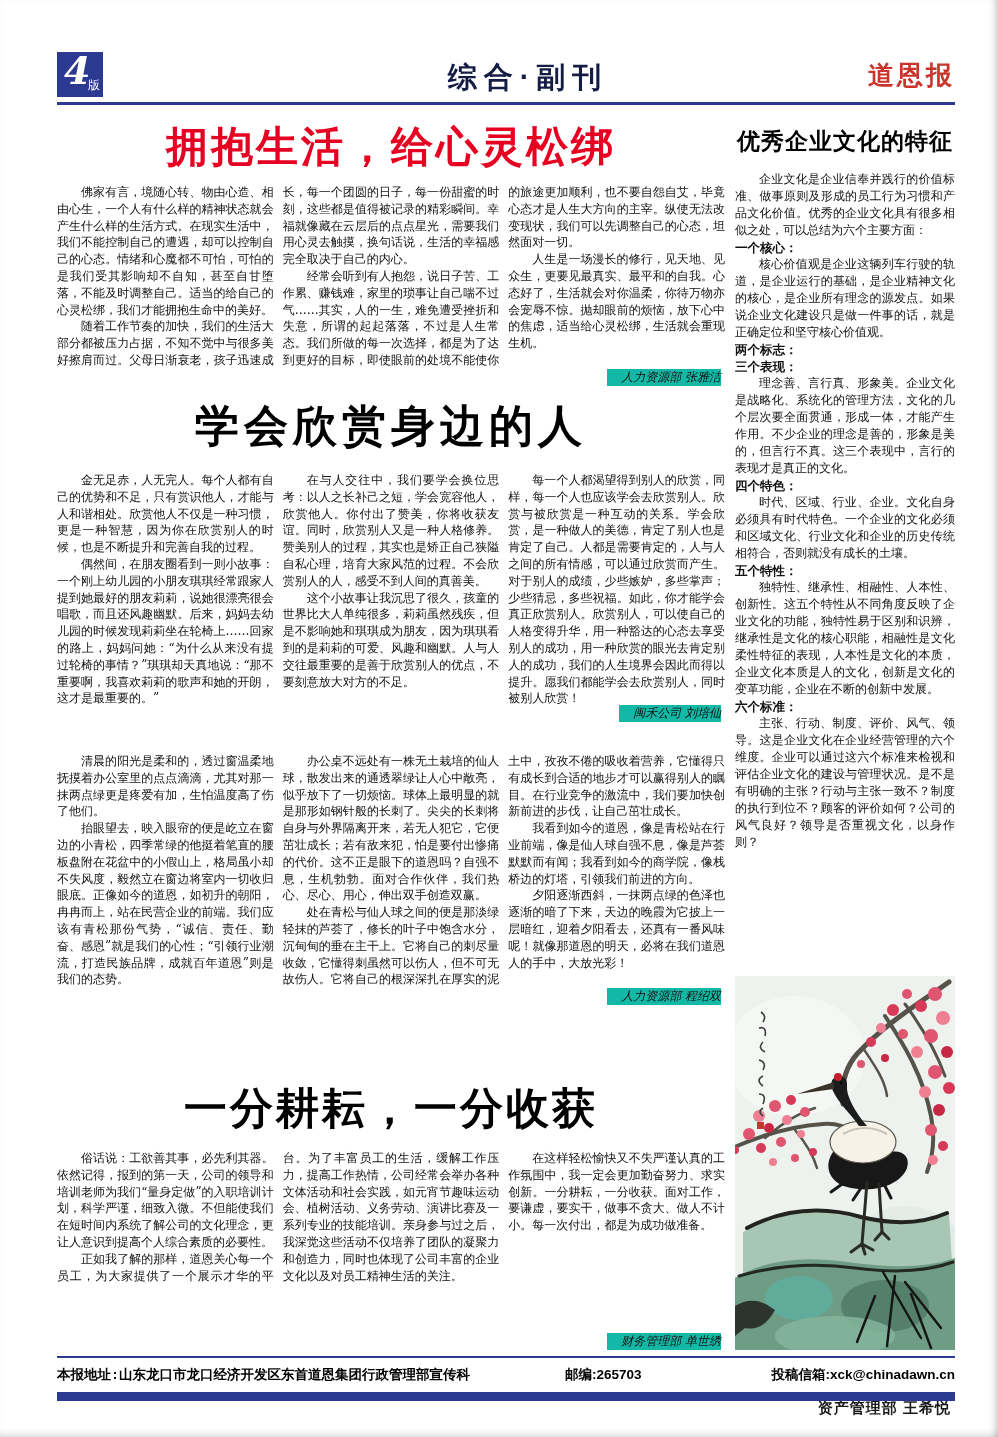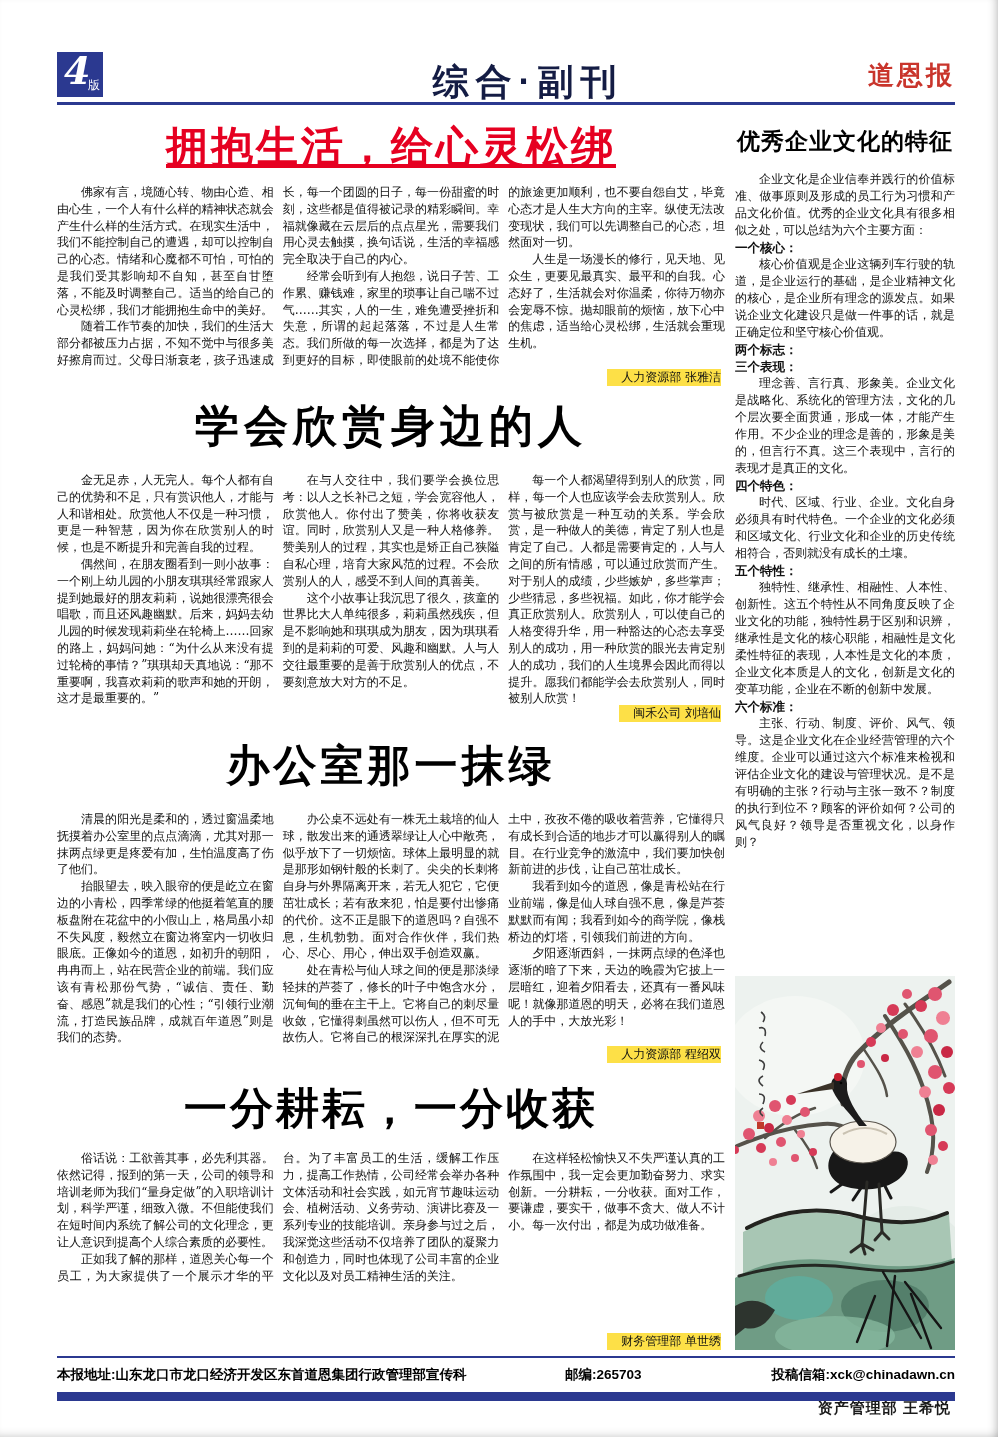--- a/index.html
+++ b/index.html
@@ -8,34 +8,34 @@
     font-family:"DejaVu Serif","Liberation Serif",serif;color:#111;
   }
   .page{position:absolute;inset:0;background:#fff;
     box-shadow:inset -8px 0 10px -7px rgba(0,0,0,.28), inset 0 -8px 10px -7px rgba(0,0,0,.18);}
   
   .header{position:absolute;left:57px;top:50px;width:898px;height:50px;}
   .pagenum{position:absolute;left:0;top:2px;width:46px;height:45px;background:#2b3990;color:#fff;}
   .pagenum .num{position:absolute;left:7px;top:-4px;font-size:38px;font-style:italic;font-weight:bold;
     font-family:"DejaVu Serif",serif;}
   .pagenum .ban{position:absolute;right:3px;bottom:3px;font-size:12px;font-family:"Liberation Sans",sans-serif;}
-  .section-title{position:absolute;left:0;right:0;top:8px;text-align:center;font-size:36px;font-weight:bold;
+  .section-title{position:absolute;left:0;right:0;top:8px;text-align:center;font-size:29px;font-weight:bold;
     letter-spacing:7px;color:#141c44;font-family:"Liberation Sans",sans-serif;padding-left:44px;}
   .masthead{position:absolute;right:0;top:8px;font-size:26px;font-weight:bold;color:#c9352c;
     letter-spacing:3px;font-family:"DejaVu Serif",serif;}
   .header-rule{position:absolute;left:57px;top:102px;width:898px;height:3px;background:#2b3990;}
   
   .article{position:absolute;left:57px;width:668px;}
   .headline{margin:0;text-align:center;font-family:"Liberation Sans",sans-serif;font-weight:900;
     color:#000;letter-spacing:3px;}
-  .headline.red{color:#e60021;text-decoration:underline;}
+  .headline.red{color:#e60021;}
   .article-body{position:relative;column-count:3;column-gap:9px;text-align:justify;
     font-size:12px;line-height:16.8px;overflow:hidden;}
   .article-body p{margin:0;text-indent:2em;}
-  .byline{position:absolute;right:4px;bottom:0;background:#fde047;padding-left:14px;font-size:12px;}
+  .byline{position:absolute;right:4px;bottom:0;background:#14b8a6;padding-left:14px;font-size:12px;font-style:italic;}
   .art1{top:118px;} .art1 .headline{font-size:42px;height:58px;line-height:58px;}
   .art1 .article-body{margin-top:8px;height:202px;}
   .art2{top:396px;} .art2 .headline{font-size:44px;height:60px;line-height:60px;letter-spacing:5px;}
   .art2 .article-body{margin-top:16px;height:250px;}
   .art3{top:736px;} .art3 .headline{font-size:43px;height:58px;line-height:58px;letter-spacing:4px;}
   .art3 .article-body{margin-top:17px;height:252px;}
   .art4{top:1080px;} .art4 .headline{font-size:43px;height:56px;line-height:56px;letter-spacing:3px;}
   .art4 .article-body{margin-top:14px;height:200px;}
   
   .side{position:absolute;left:735px;top:126px;width:220px;}
@@ -47,21 +47,21 @@
   
   .painting{position:absolute;left:735px;top:976px;width:220px;height:448px;margin:0;}
   .painting svg{display:block;}
   .painting-caption{position:absolute;right:4px;bottom:6px;font-size:15px;font-weight:bold;color:#1a1a1a;
     font-family:"Liberation Sans",sans-serif;letter-spacing:1px;
     text-shadow:-1px -1px 0 #fff,1px -1px 0 #fff,-1px 1px 0 #fff,1px 1px 0 #fff,0 0 3px #fff;}
   
   .footer-rule{position:absolute;left:57px;top:1356px;width:898px;height:2px;background:#2b3990;}
   .footer{position:absolute;left:57px;top:1363px;width:898px;height:24px;
     font-family:"Liberation Sans",sans-serif;font-size:13.5px;font-weight:bold;color:#000;}
-  .footer .addr{position:absolute;left:0;top:3px;}
+  .footer .addr{position:absolute;left:0;top:3px;font-family:Liberation Mono, monospace;}
   .footer .post{position:absolute;left:508px;top:3px;}
   .footer .mail{position:absolute;right:0;top:3px;}
   .bottom-bar{position:absolute;left:57px;top:1392px;width:898px;height:9px;background:#2b3990;}
 </style>
 </head>
 <body>
 
 <div class="page">
 
   <div class="header">
@@ -91,21 +91,20 @@
       <p>金无足赤，人无完人。每个人都有自己的优势和不足，只有赏识他人，才能与人和谐相处。欣赏他人不仅是一种习惯，更是一种智慧，因为你在欣赏别人的时候，也是不断提升和完善自我的过程。</p>
       <p>偶然间，在朋友圈看到一则小故事：一个刚上幼儿园的小朋友琪琪经常跟家人提到她最好的朋友莉莉，说她很漂亮很会唱歌，而且还风趣幽默。后来，妈妈去幼儿园的时候发现莉莉坐在轮椅上……回家的路上，妈妈问她：“为什么从来没有提过轮椅的事情？”琪琪却天真地说：“那不重要啊，我喜欢莉莉的歌声和她的开朗，这才是最重要的。”</p>
       <p>在与人交往中，我们要学会换位思考：以人之长补己之短，学会宽容他人，欣赏他人。你付出了赞美，你将收获友谊。同时，欣赏别人又是一种人格修养。赞美别人的过程，其实也是矫正自己狭隘自私心理，培育大家风范的过程。不会欣赏别人的人，感受不到人间的真善美。</p>
       <p>这个小故事让我沉思了很久，孩童的世界比大人单纯很多，莉莉虽然残疾，但是不影响她和琪琪成为朋友，因为琪琪看到的是莉莉的可爱、风趣和幽默。人与人交往最重要的是善于欣赏别人的优点，不要刻意放大对方的不足。</p>
       <p>每一个人都渴望得到别人的欣赏，同样，每一个人也应该学会去欣赏别人。欣赏与被欣赏是一种互动的关系。学会欣赏，是一种做人的美德，肯定了别人也是肯定了自己。人都是需要肯定的，人与人之间的所有情感，可以通过欣赏而产生。对于别人的成绩，少些嫉妒，多些掌声；少些猜忌，多些祝福。如此，你才能学会真正欣赏别人。欣赏别人，可以使自己的人格变得升华，用一种豁达的心态去享受别人的成功，用一种欣赏的眼光去肯定别人的成功，我们的人生境界会因此而得以提升。愿我们都能学会去欣赏别人，同时被别人欣赏！</p>
       <div class="byline">闽禾公司 刘培仙</div>
     </div>
   </section>
 
   <section class="article art3">
-    <h1 class="headline">办公室那一抹绿</h1>
     <div class="article-body">
       <p>清晨的阳光是柔和的，透过窗温柔地抚摸着办公室里的点点滴滴，尤其对那一抹两点绿更是疼爱有加，生怕温度高了伤了他们。</p>
       <p>抬眼望去，映入眼帘的便是屹立在窗边的小青松，四季常绿的他挺着笔直的腰板盘附在花盆中的小假山上，格局虽小却不失风度，毅然立在窗边将室内一切收归眼底。正像如今的道恩，如初升的朝阳，冉冉而上，站在民营企业的前端。我们应该有青松那份气势，“诚信、责任、勤奋、感恩”就是我们的心性；“引领行业潮流，打造民族品牌，成就百年道恩”则是我们的态势。</p>
       <p>办公桌不远处有一株无土栽培的仙人球，散发出来的通透翠绿让人心中敞亮，似乎放下了一切烦恼。球体上最明显的就是那形如钢针般的长刺了。尖尖的长刺将自身与外界隔离开来，若无人犯它，它便茁壮成长；若有敌来犯，怕是要付出惨痛的代价。这不正是眼下的道恩吗？自强不息，生机勃勃。面对合作伙伴，我们热心、尽心、用心，伸出双手创造双赢。</p>
       <p>处在青松与仙人球之间的便是那淡绿轻抹的芦荟了，修长的叶子中饱含水分，沉甸甸的垂在主干上。它将自己的刺尽量收敛，它懂得刺虽然可以伤人，但不可无故伤人。它将自己的根深深扎在厚实的泥土中，孜孜不倦的吸收着营养，它懂得只有成长到合适的地步才可以赢得别人的瞩目。在行业竞争的激流中，我们要加快创新前进的步伐，让自己茁壮成长。</p>
       <p>我看到如今的道恩，像是青松站在行业前端，像是仙人球自强不息，像是芦荟默默而有闻；我看到如今的商学院，像栈桥边的灯塔，引领我们前进的方向。</p>
       <p>夕阳逐渐西斜，一抹两点绿的色泽也逐渐的暗了下来，天边的晚霞为它披上一层暗红，迎着夕阳看去，还真有一番风味呢！就像那道恩的明天，必将在我们道恩人的手中，大放光彩！</p>
       <div class="byline">人力资源部 程绍双</div>
     </div>
   </section>

